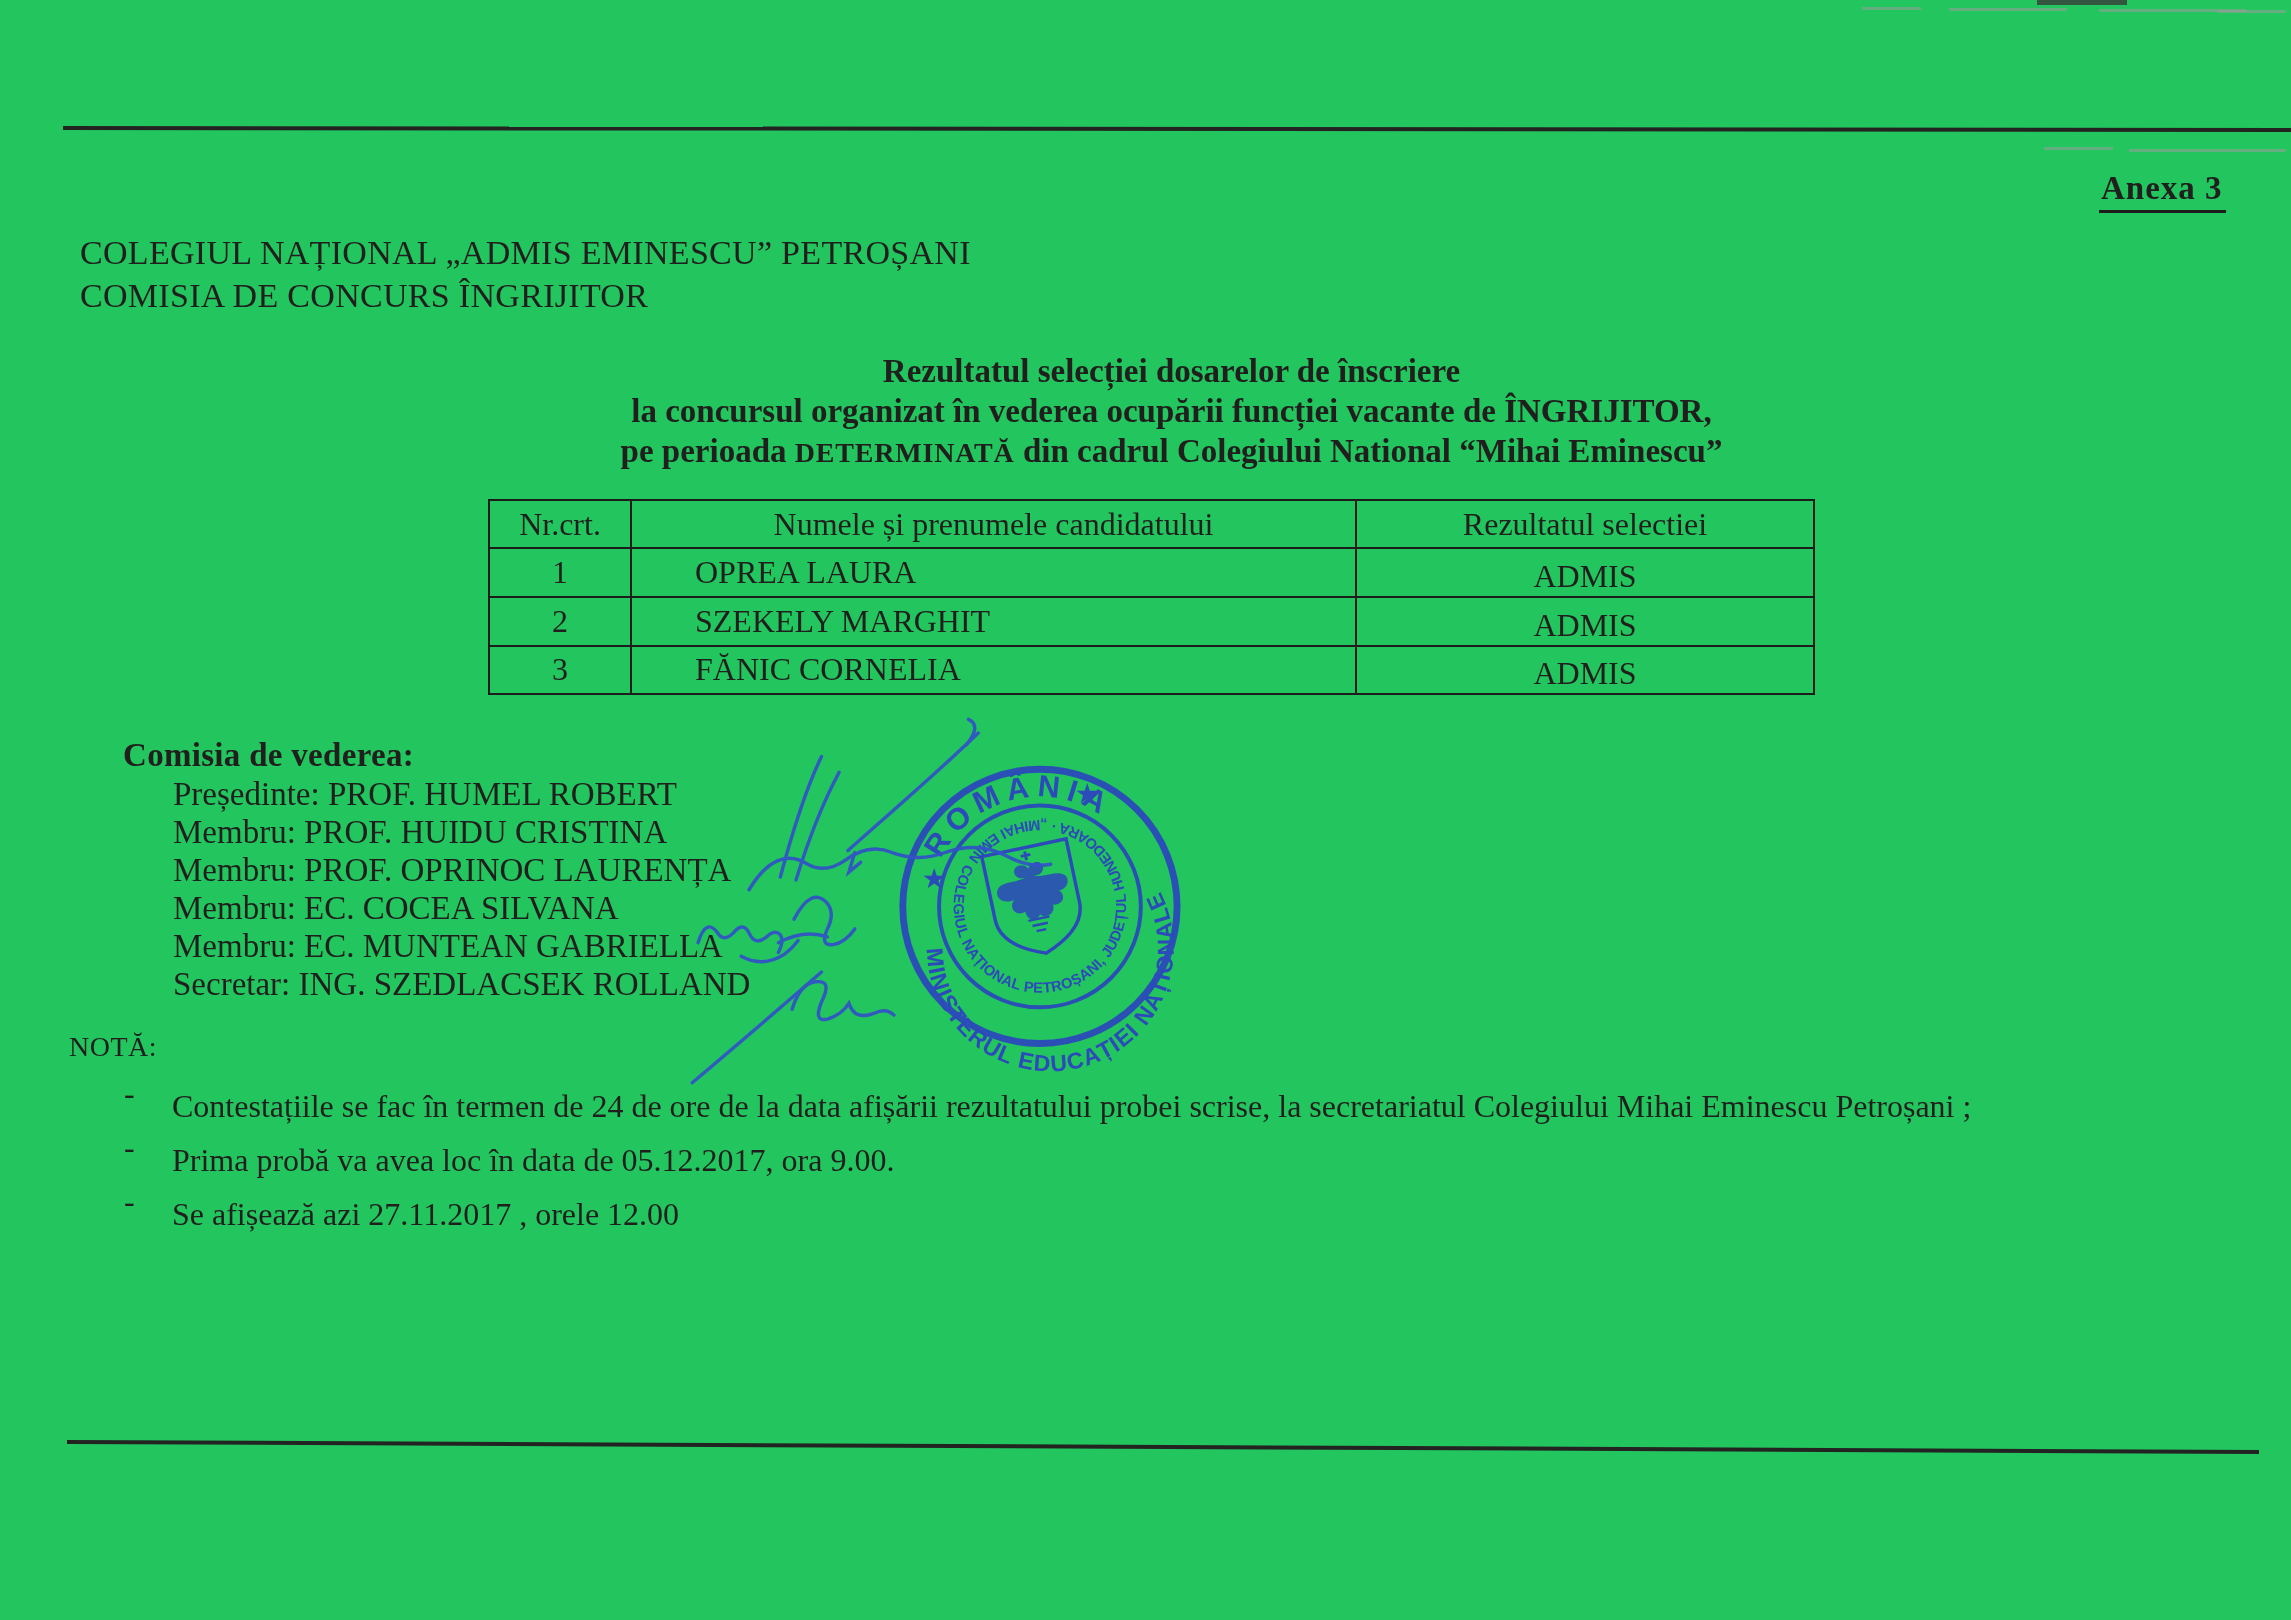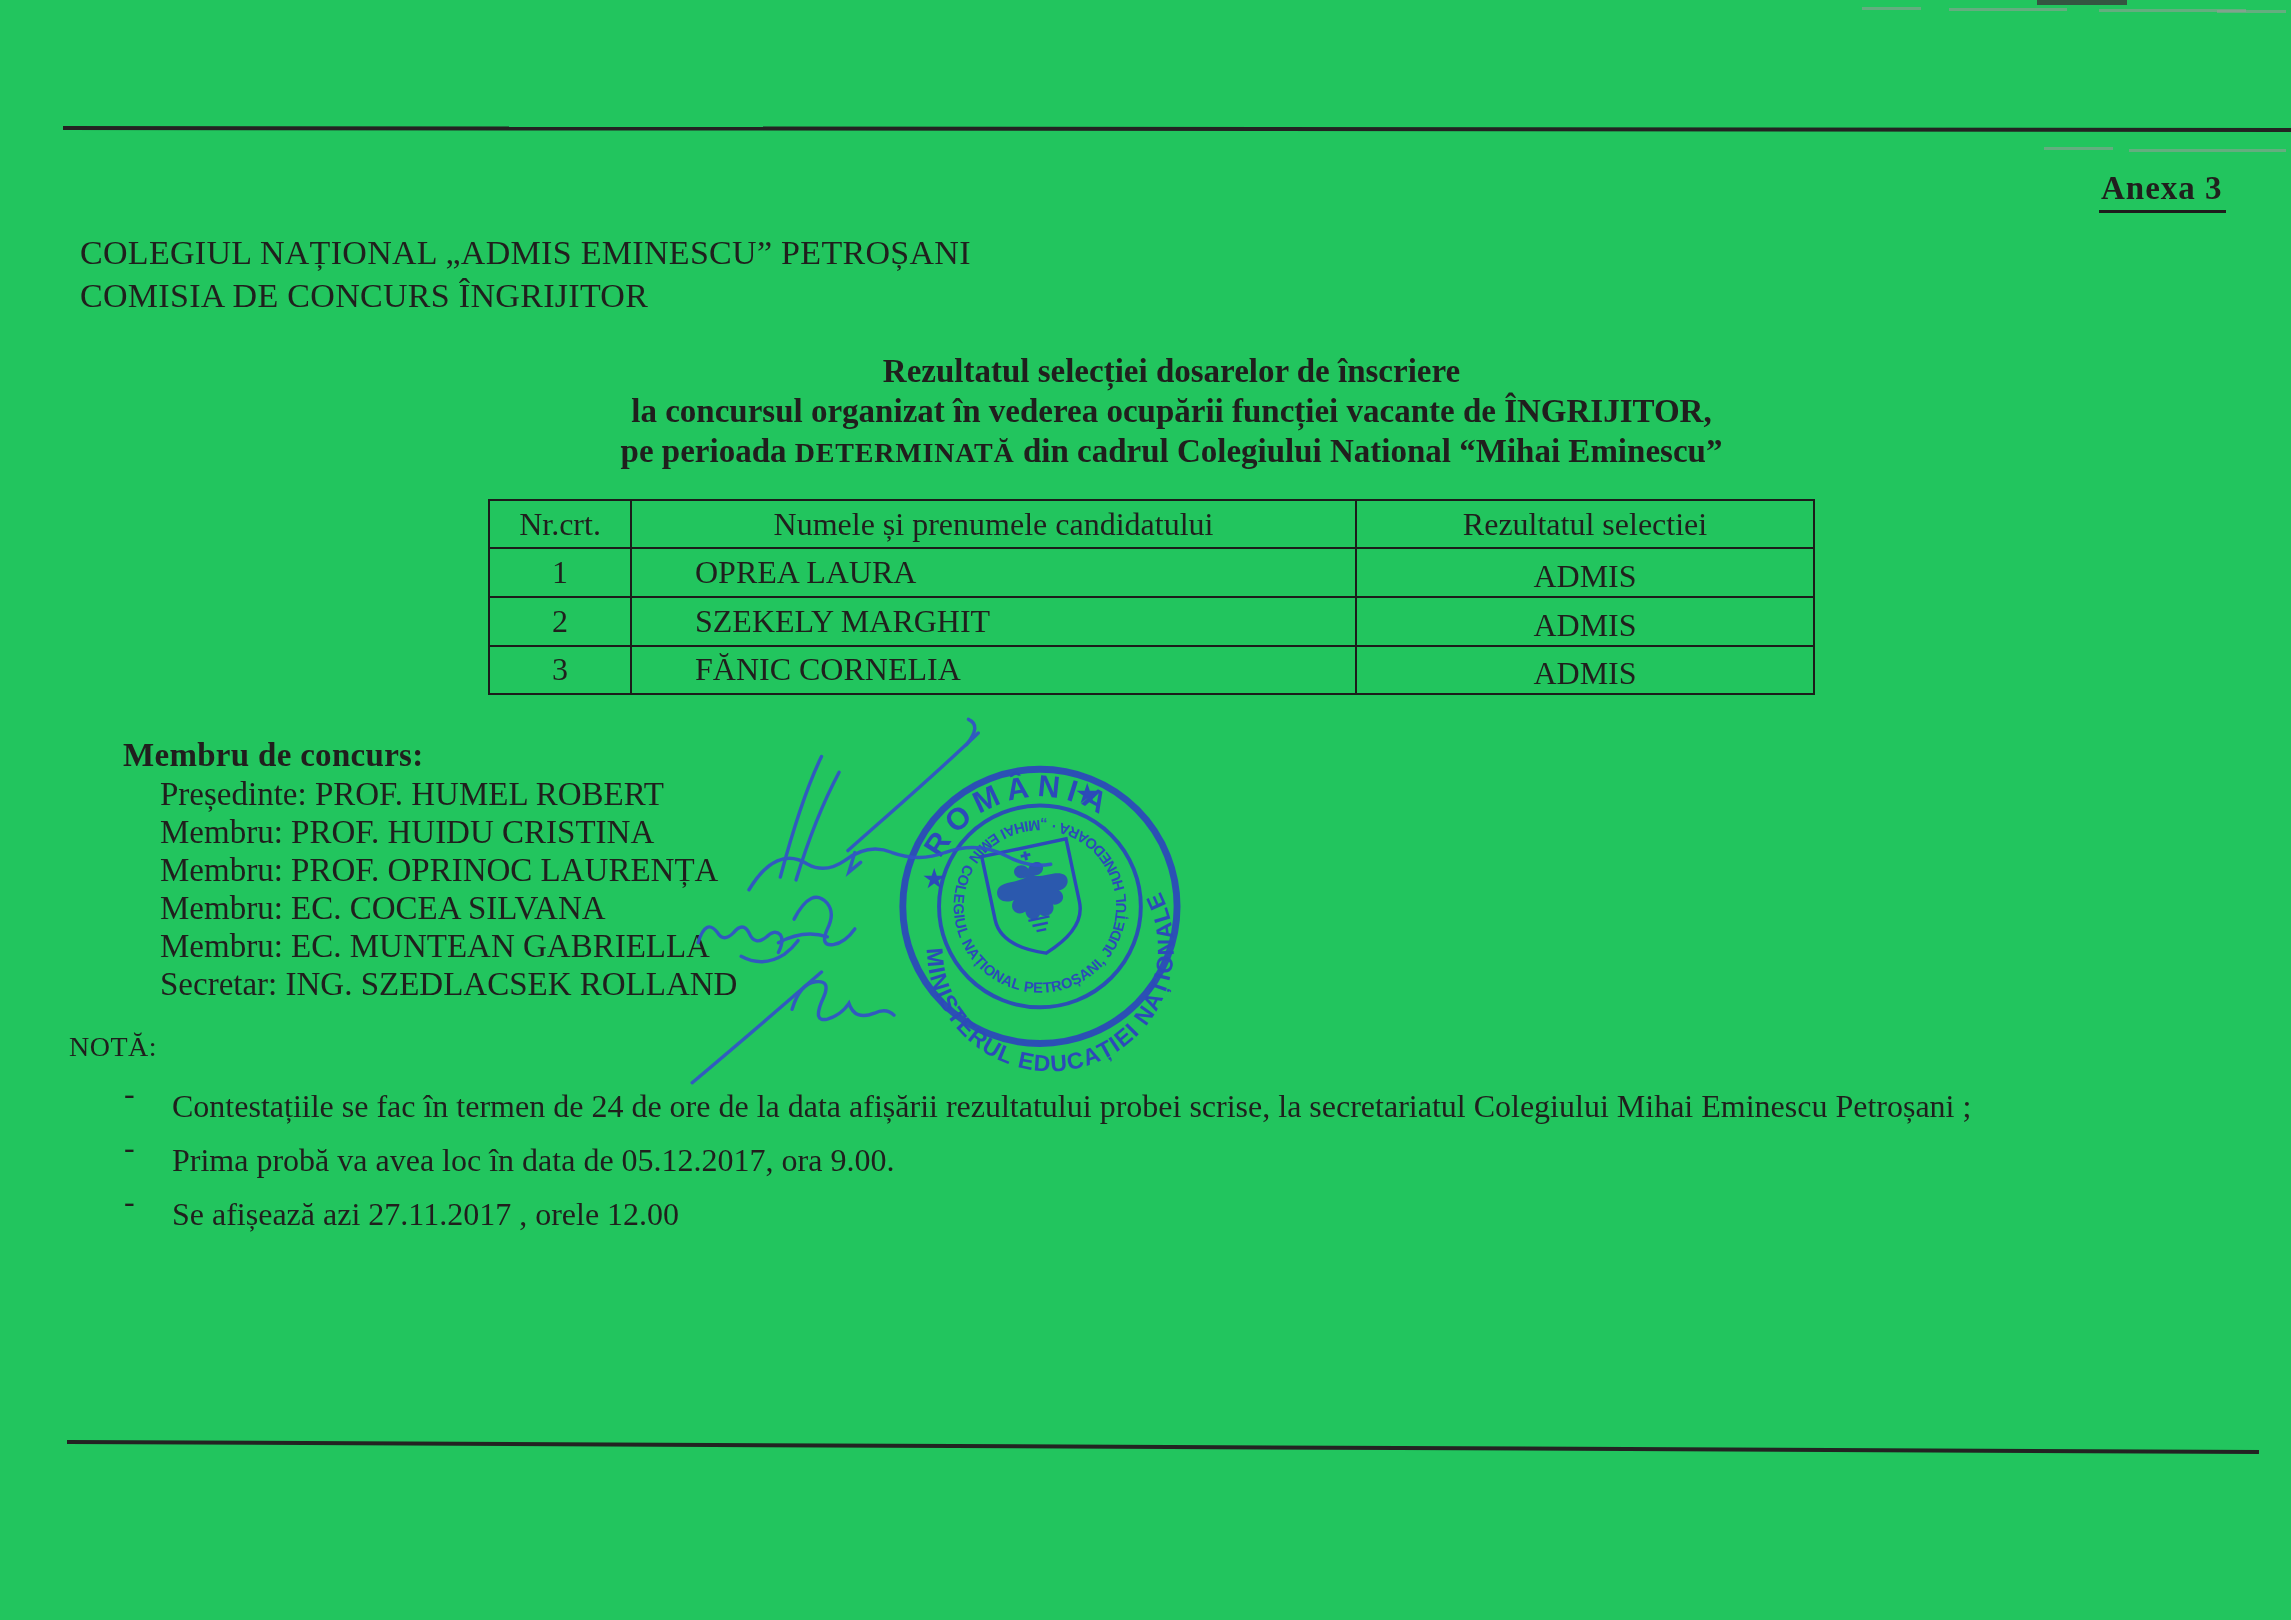--- a/index.html
+++ b/index.html
@@ -27,21 +27,21 @@
   table.results th,table.results td{border:2.9px solid #1c1c1b;overflow:hidden;white-space:nowrap;}
   table.results th{font-weight:normal;height:44px;text-align:center;vertical-align:middle;}
   table.results td{height:36px;vertical-align:middle;}
   .col-nr{width:142px;}
   .col-name{width:725px;}
   .col-res{width:458px;}
   td.cell-nr{text-align:center;}
   td.cell-name{padding-left:63px;text-align:left;}
   td.cell-res{text-align:center;padding-top:8.8px;height:27.4px;}
   .commission-heading{position:absolute;left:123px;top:737px;font-size:33px;font-weight:bold;letter-spacing:0.3px;}
-  .commission-list{position:absolute;left:160px;top:775px;font-size:33px;line-height:38px;white-space:nowrap;}
+  .commission-list{position:absolute;left:173px;top:775px;font-size:33px;line-height:38px;white-space:nowrap;}
   .nota-heading{position:absolute;left:69px;top:1031px;font-size:28px;letter-spacing:0.5px;}
   .nota-list{position:absolute;left:124px;top:1073px;font-size:32px;line-height:41px;}
   .nota-item{display:flex;}
   .nota-dash{width:48px;flex:0 0 48px;}
   .nota-text{white-space:nowrap;margin-top:13px;}
   .stamp-sig{position:absolute;left:647px;top:686px;width:588px;height:431px;}
   .art{position:absolute;height:2.9px;background:#9b9b9b;opacity:0.55;}
 </style>
 </head>
 <body>
@@ -96,21 +96,21 @@
         <td class="cell-res">ADMIS</td>
       </tr>
       <tr>
         <td class="cell-nr">3</td>
         <td class="cell-name">FĂNIC CORNELIA</td>
         <td class="cell-res">ADMIS</td>
       </tr>
     </tbody>
   </table>
 
-  <div class="commission-heading">Membru de concurs:</div>
+  <div class="commission-heading">Comisia de vederea:</div>
   <div class="commission-list">
     <div>Președinte: PROF. HUMEL ROBERT</div>
     <div>Membru: PROF. HUIDU CRISTINA</div>
     <div>Membru: PROF. OPRINOC LAURENȚA</div>
     <div>Membru: EC. COCEA SILVANA</div>
     <div>Membru: EC. MUNTEAN GABRIELLA</div>
     <div>Secretar: ING. SZEDLACSEK ROLLAND</div>
   </div>
 
   <svg class="stamp-sig" viewBox="0 0 600 440">

